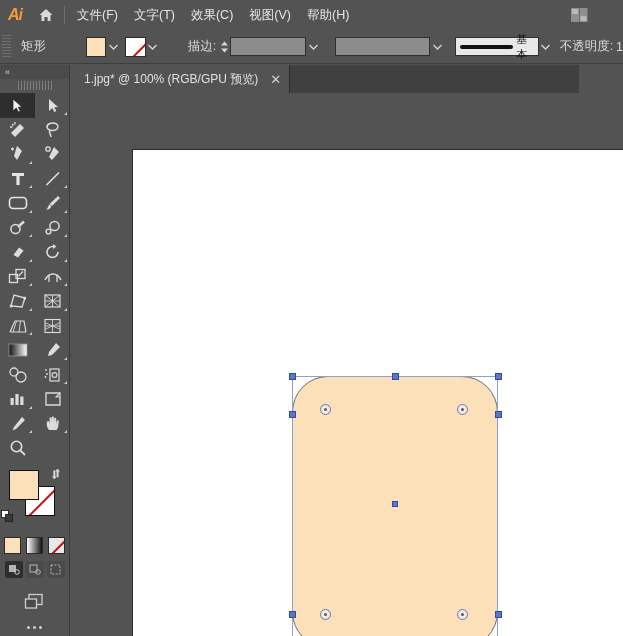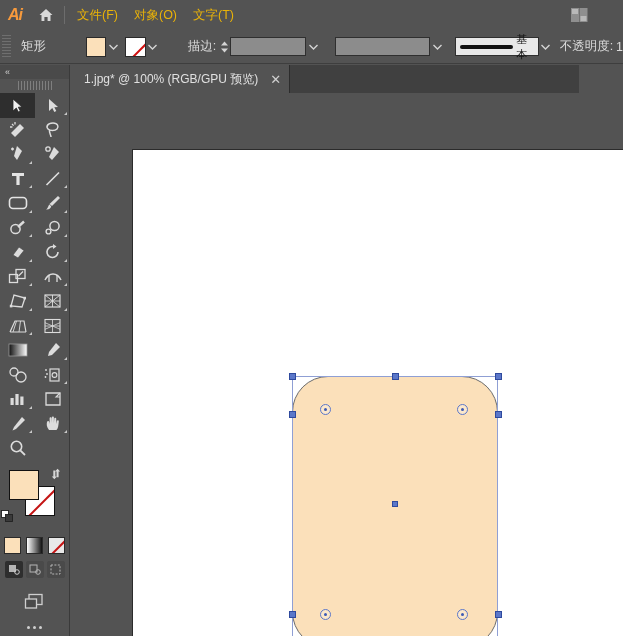--- a/index.html
+++ b/index.html
@@ -50,21 +50,21 @@
   .menu-items {
     display: flex;
     align-items: center;
     height: 30px;
   }
   .menu-item {
     padding: 0 8px;
     height: 30px;
     line-height: 30px;
     font-size: 12.5px;
-    color: #eab308;
+    color: #e5e5e5;
     white-space: nowrap;
     cursor: default;
   }
   .menubar-right {
     margin-left: auto;
     display: flex;
     align-items: center;
     padding-right: 6px;
   }
   .arrange-icon {
@@ -419,22 +419,24 @@
 <div class="menubar">
   <div class="ai-logo">Ai</div>
   <div class="home-btn">
     <svg width="16" height="16" viewBox="0 0 16 16">
       <path d="M8 2 L14.5 8 L12.5 8 L12.5 14 L9.6 14 L9.6 10 L6.4 10 L6.4 14 L3.5 14 L3.5 8 L1.5 8 Z" fill="#d8d8d8"></path>
     </svg>
   </div>
   <div class="menu-sep"></div>
   <div class="menu-items">
     <div class="menu-item">文件(F)</div>
-    <div class="menu-item">对象(O)</div>
     <div class="menu-item">文字(T)</div>
+    <div class="menu-item">效果(C)</div>
+    <div class="menu-item">视图(V)</div>
+    <div class="menu-item">帮助(H)</div>
   </div>
   <div class="menubar-right">
     <div class="arrange-icon">
       <svg width="17" height="14" viewBox="0 0 17 14">
         <rect x="0.5" y="0.5" width="7" height="6" fill="#b9b9b9" stroke="#8f8f8f"></rect>
         <rect x="9" y="0.5" width="7" height="6" fill="#8f8f8f" stroke="#8f8f8f"></rect>
         <rect x="0.5" y="7.5" width="7" height="6" fill="#8f8f8f" stroke="#8f8f8f"></rect>
         <rect x="9" y="7.5" width="7" height="6" fill="#b9b9b9" stroke="#8f8f8f"></rect>
       </svg>
     </div>

